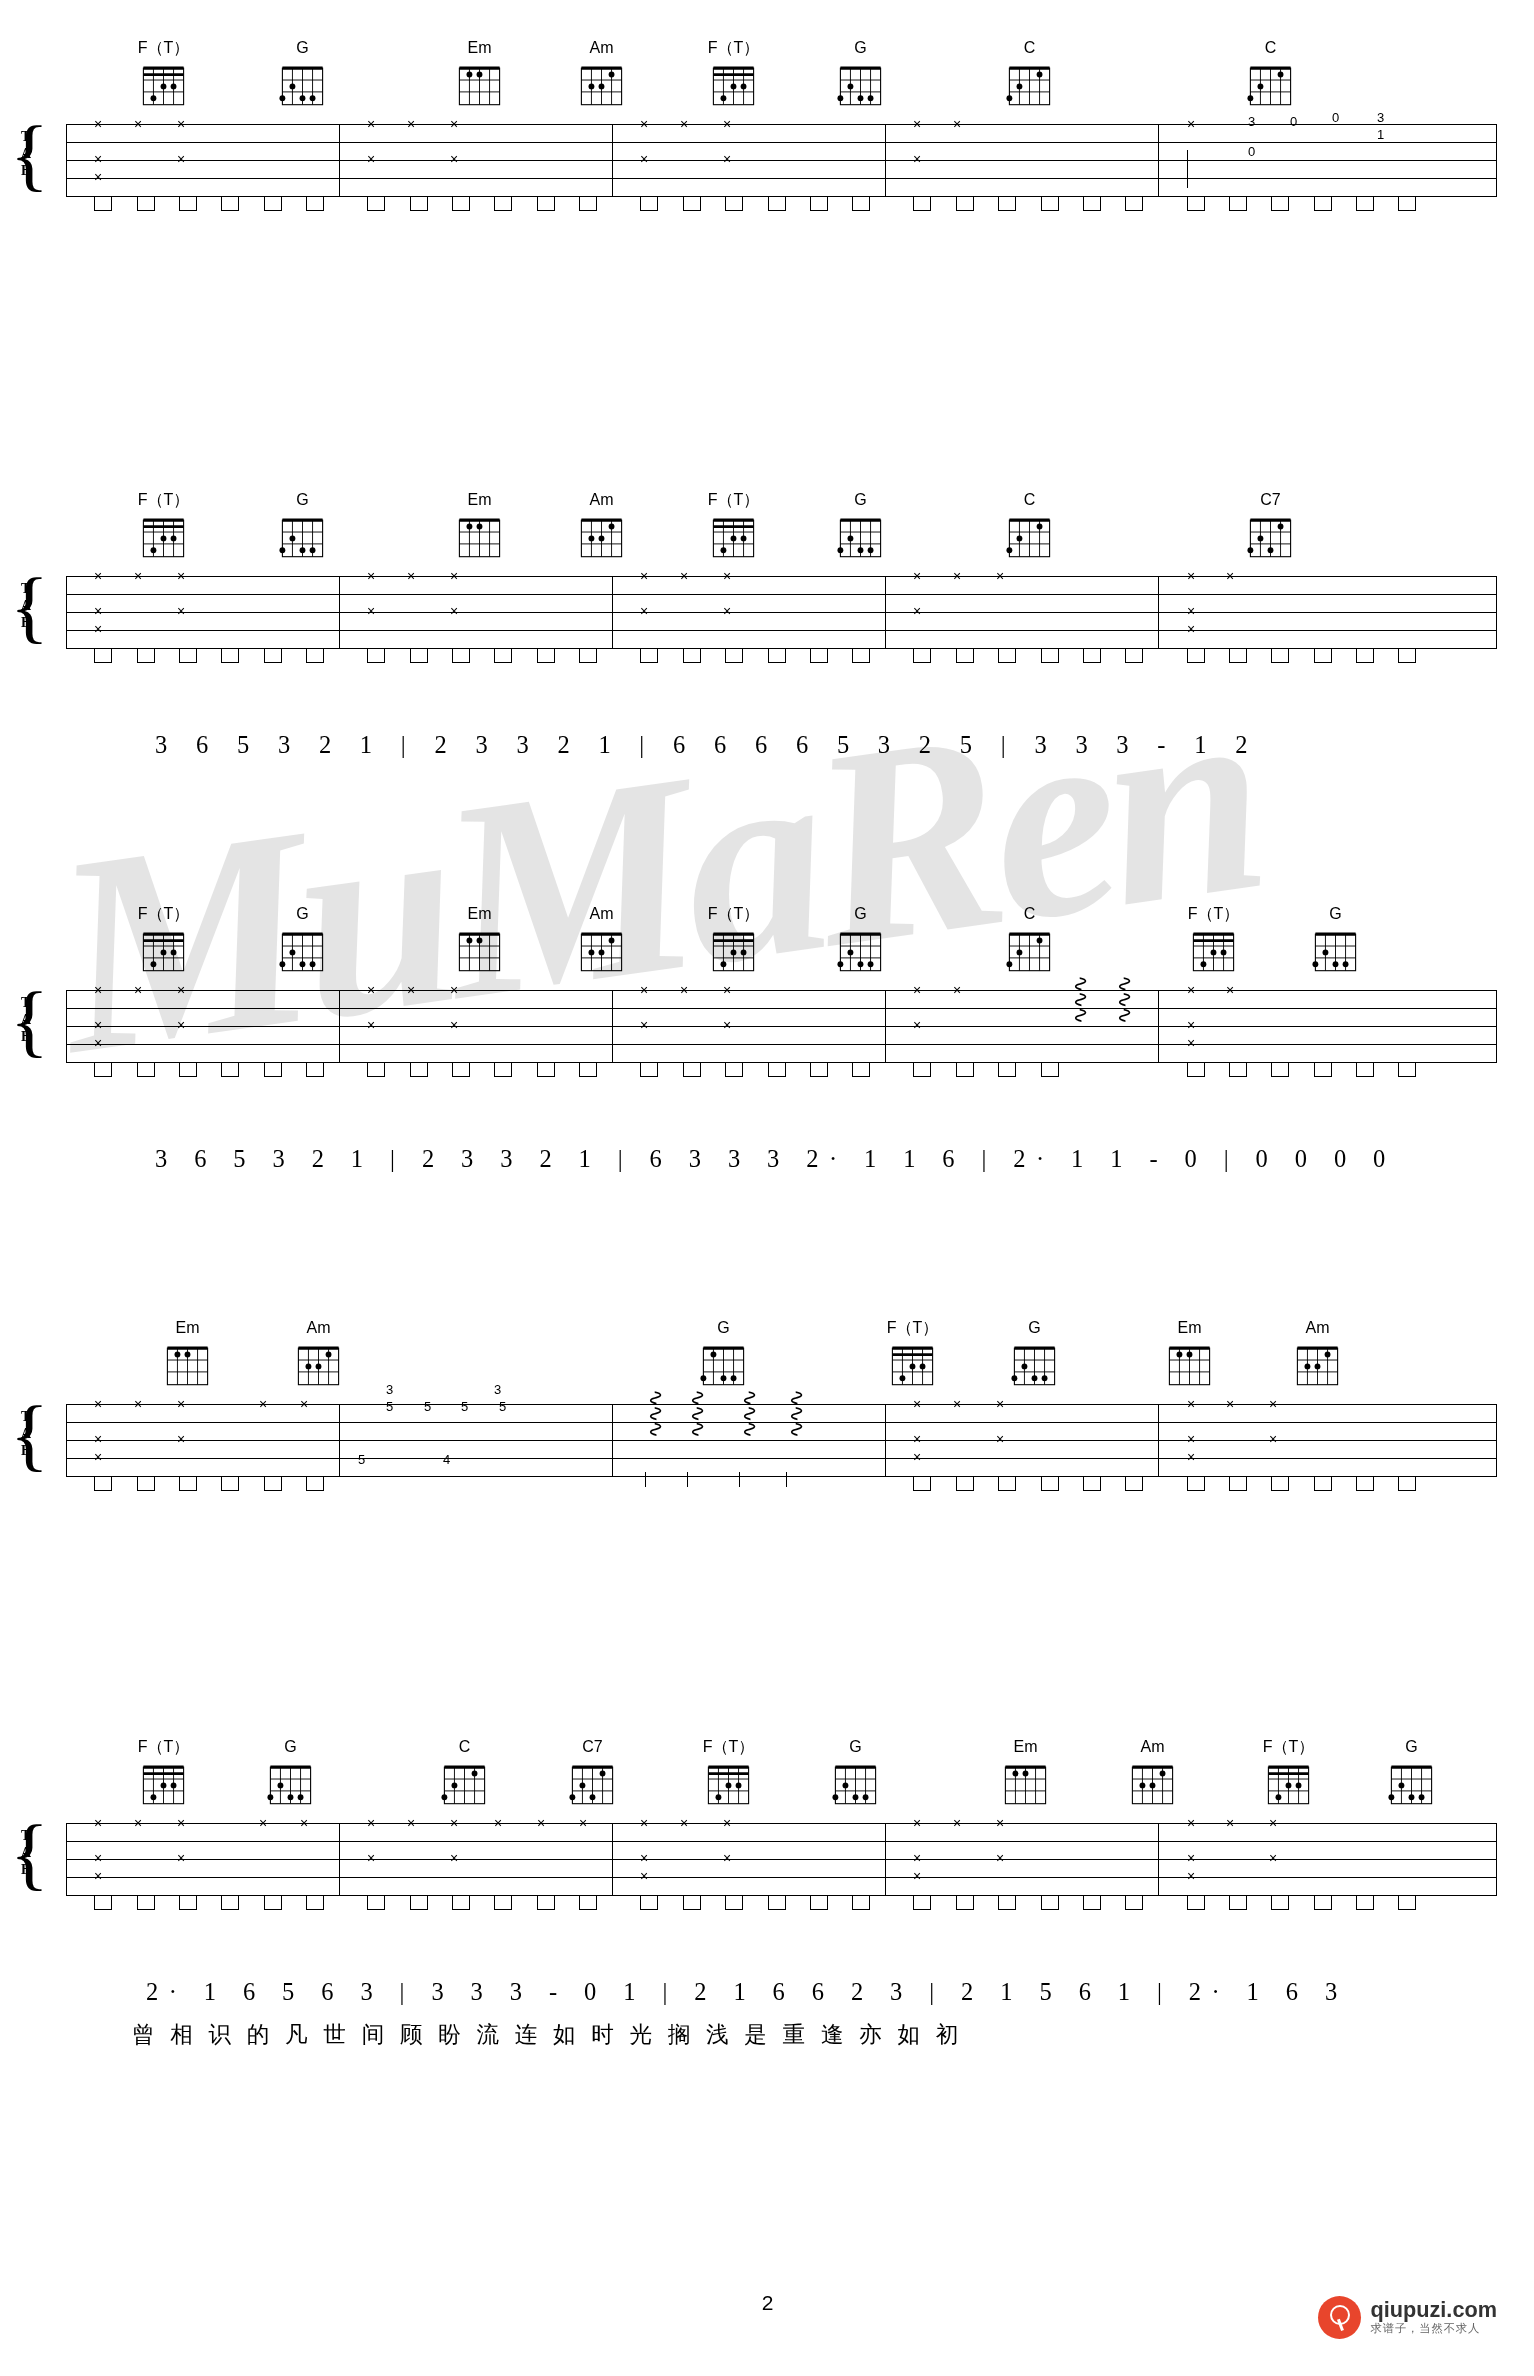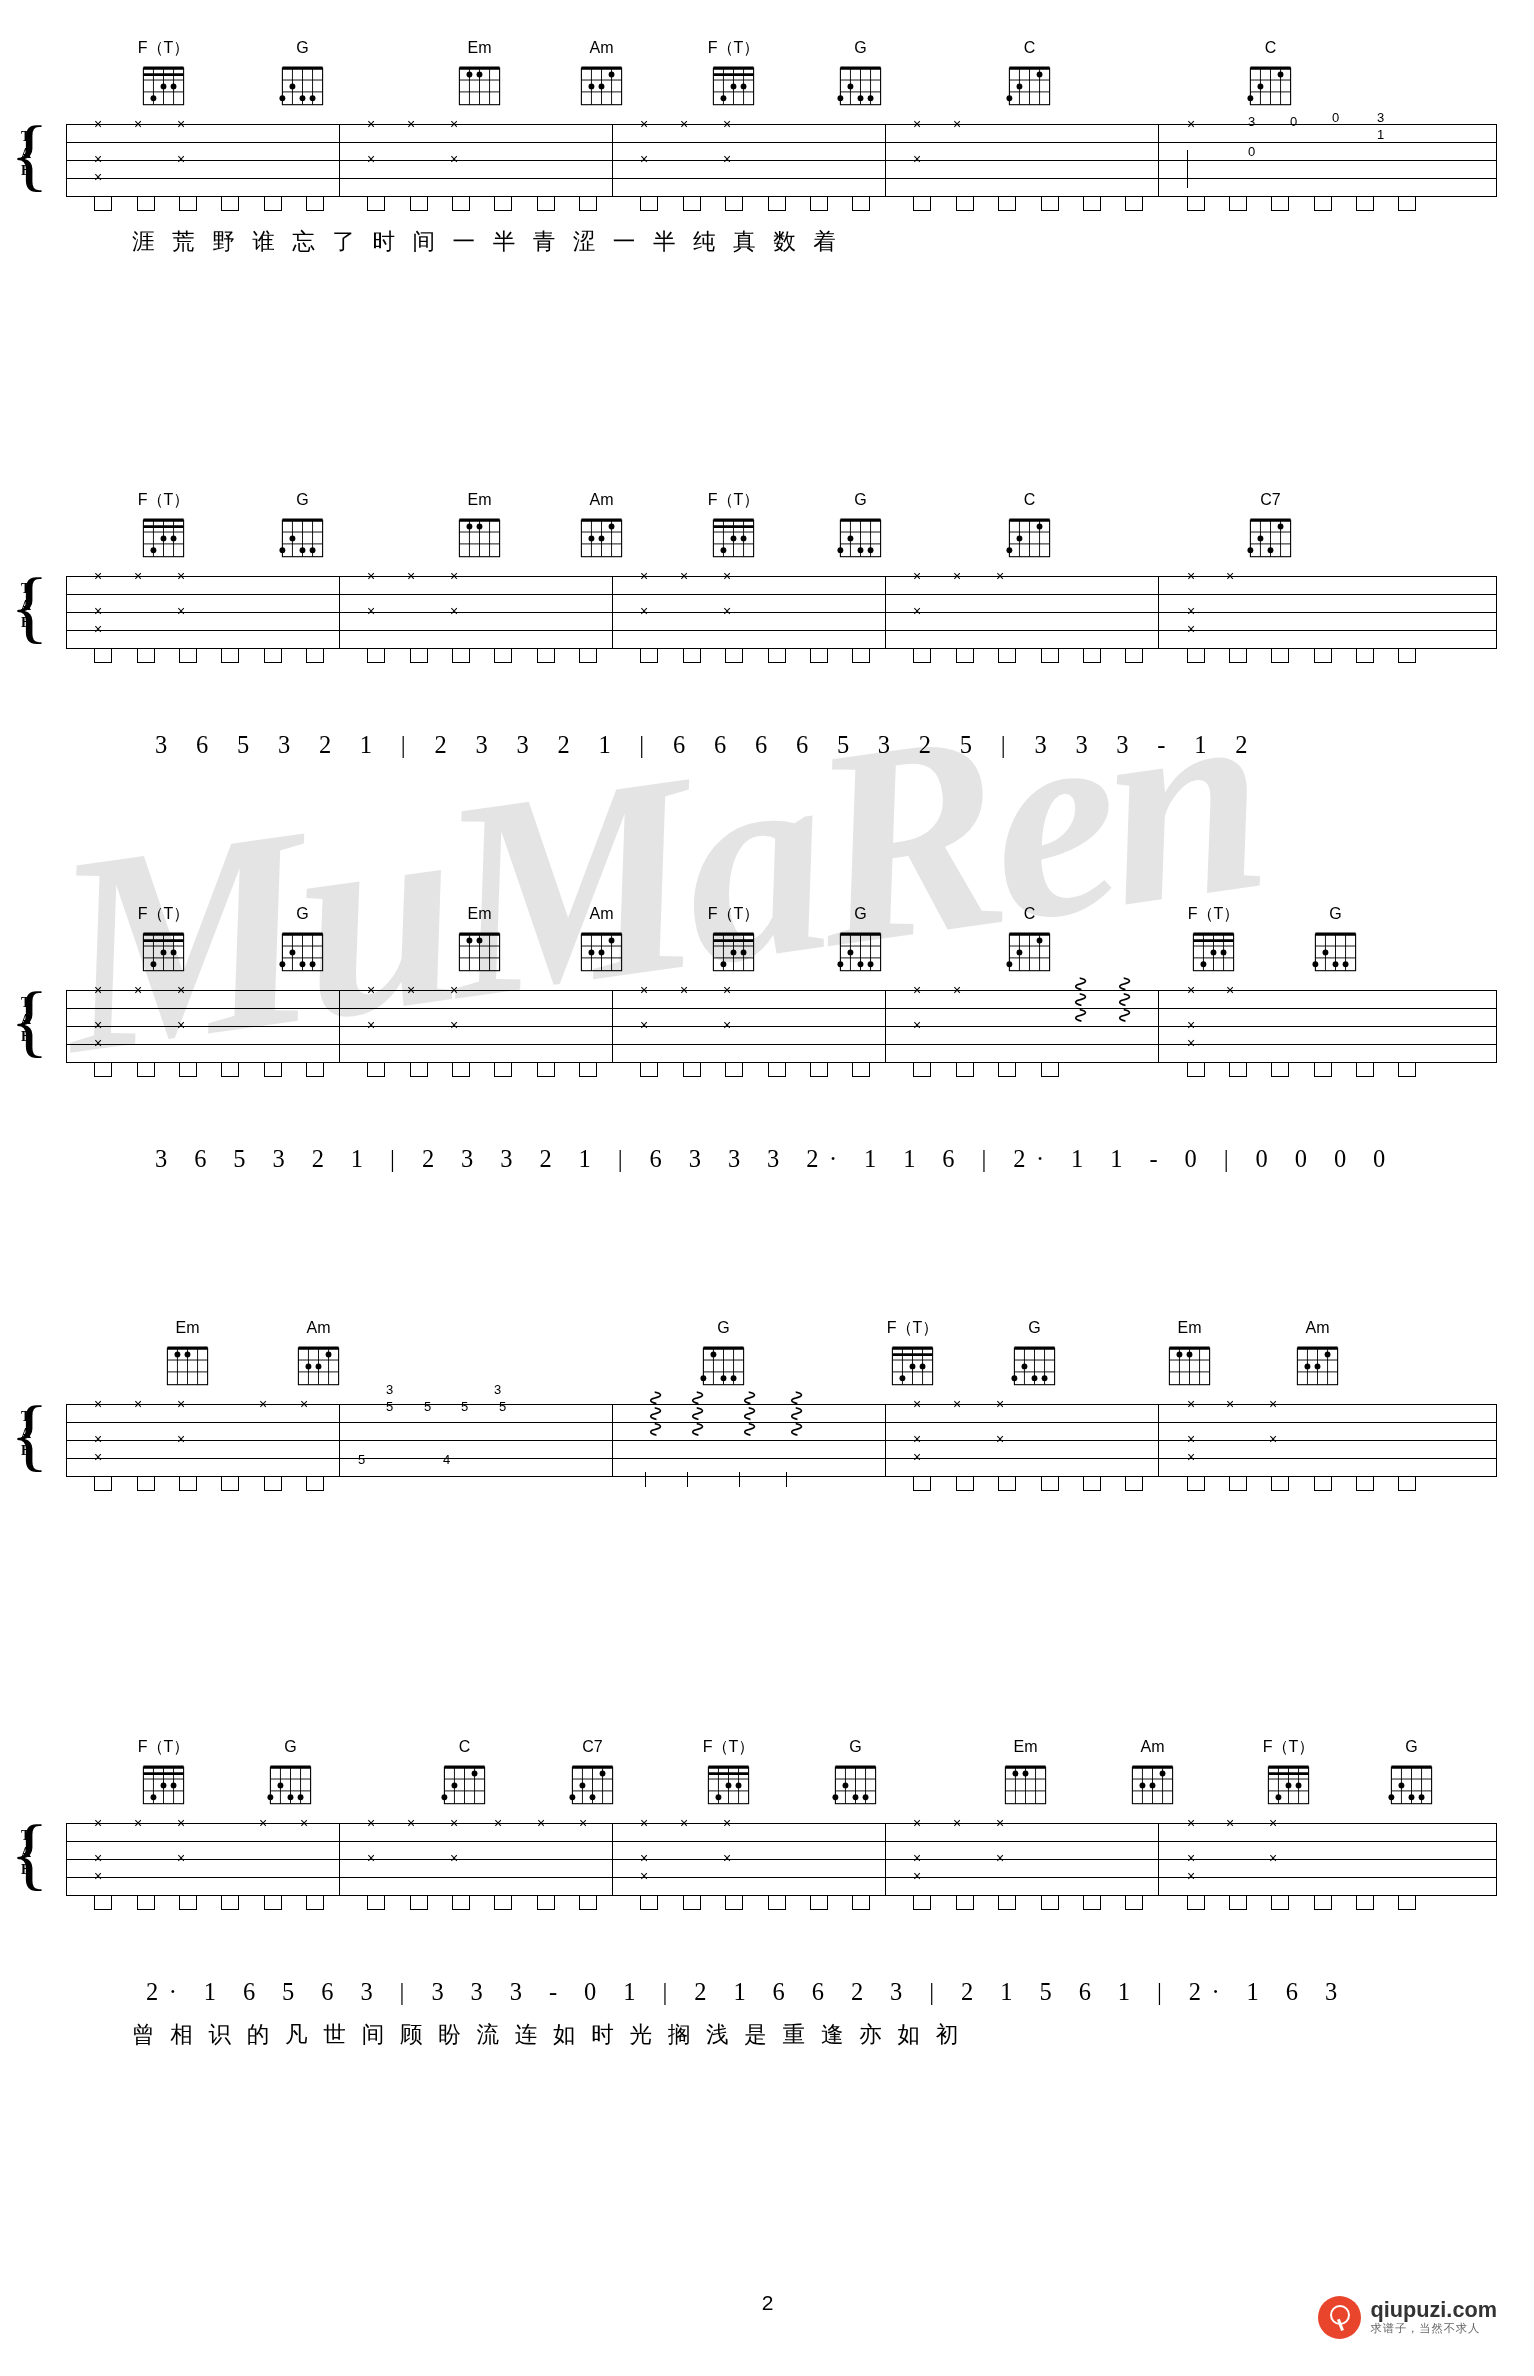--- a/index.html
+++ b/index.html
@@ -262,23 +262,20 @@
           <div class="strum" style="left:1059px;top:73px"></div>
         <div class="strum" style="left:1121px;top:73px"></div>
           <div class="strum" style="left:1163px;top:73px"></div>
           <div class="strum" style="left:1205px;top:73px"></div>
           <div class="strum" style="left:1248px;top:73px"></div>
         <div class="strum" style="left:1290px;top:73px"></div>
           <div class="strum" style="left:1332px;top:73px"></div>
       </div>
     </div>
 
-    <div class="lyricrow">
-      <span style="left:132px;letter-spacing:5.6px;">涯 荒 野 谁 忘 了 时 间 一 半 青 涩 一 半 纯 真          数 着</span>
-    </div>
   </div>
 
   <div class="system" style="position:absolute;left:0;top:490px;width:1535px;">
     <div class="chordrow">
       <div class="chord" style="left:127px;">
         <div class="cname">F（T）</div>
         <svg class="diagram" viewBox="0 0 60 58" width="55" height="53">
             <rect x="8" y="10" width="44" height="40" fill="none" stroke="#000" stroke-width="1.2"></rect>
             <line x1="8" y1="10" x2="52" y2="10" stroke="#000" stroke-width="3.5"></line>
             <line x1="19" y1="10" x2="19" y2="50" stroke="#000" stroke-width="1"></line>

